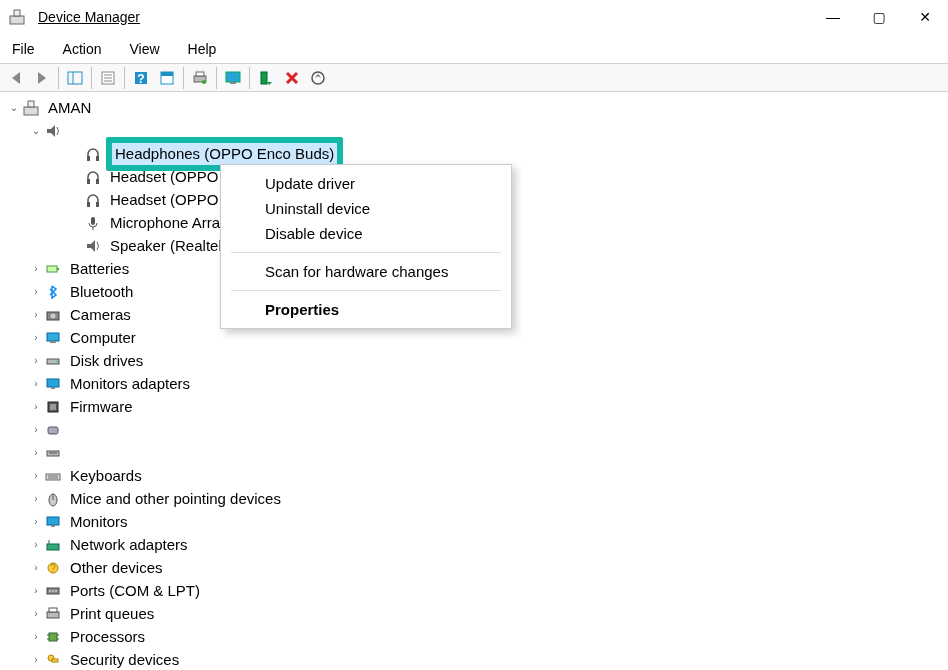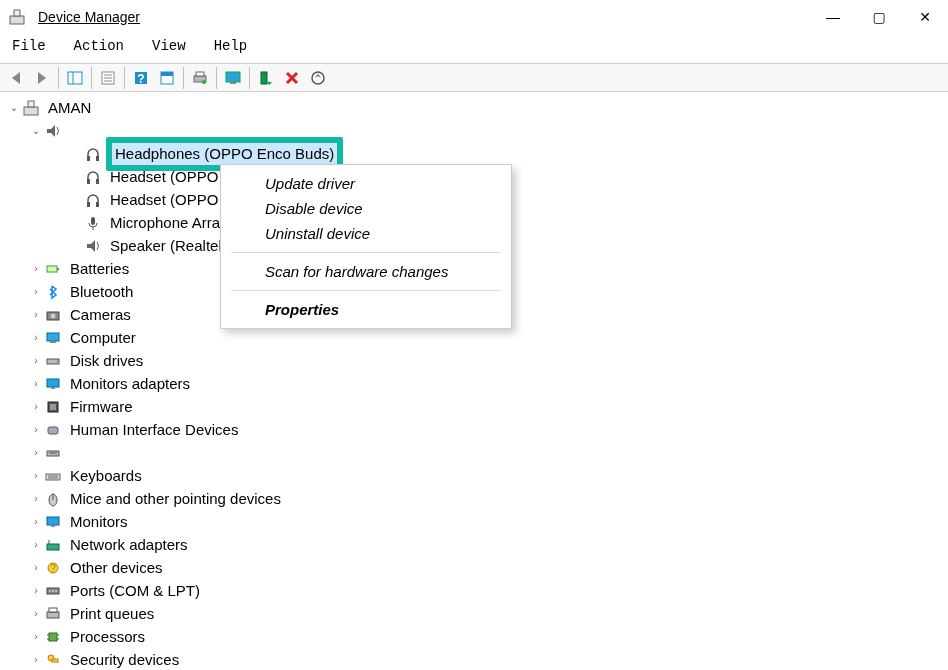--- a/index.html
+++ b/index.html
@@ -26,26 +26,25 @@
   .titlebar-title { font-size: 14px; }
   .win-controls { display: flex; }
   .win-btn {
     width: 46px; height: 34px;
     display: flex; align-items: center; justify-content: center;
     font-size: 14px;
   }
   .menubar {
     height: 30px;
     display: flex;
-    align-items: flex-start;
+    align-items: center;
     padding-left: 8px;
     gap: 20px;
     border-bottom: 1px solid #d0d0d0;
     font-size: 14px;
-    font-family: Liberation Mono, monospace;
   }
   .menu-item { padding: 4px 4px; }
   .toolbar {
     height: 28px;
     display: flex;
     align-items: center;
     padding: 2px 4px;
     gap: 2px;
     border-bottom: 1px solid #d0d0d0;
     background: #f8f8f8;
@@ -94,21 +93,20 @@
     left: 220px; top: 164px;
     width: 292px;
     background:#fff;
     border:1px solid #ccc;
     box-shadow: 4px 4px 8px rgba(0,0,0,.2);
     padding: 6px 0;
     font-size:15px;
   }
   .ctx-item {
     padding: 4px 44px;
-    font-style: italic;
   }
   .ctx-sep {
     height:1px; background:#dcdcdc;
     margin:6px 10px;
   }
   .bold { font-weight:700; }
   svg { display:block; }
 </style>
 </head>
 <body>
@@ -367,21 +365,20 @@
         </span>
         <span class="label">Firmware</span>
       </div>
       <div class="node lvl1">
         <span class="exp">›</span>
         <span class="ico">
           <svg width="16" height="16">
             <rect x="3" y="5" width="10" height="7" rx="2" fill="#aab" stroke="#556"></rect>
           </svg>
         </span>
-        <span class="label">Human Interface Devices</span>
       </div>
       <div class="node lvl1">
         <span class="exp">›</span>
         <span class="ico">
           <svg width="16" height="16">
             <rect x="2" y="6" width="12" height="5" fill="#bbb" stroke="#555"></rect>
             <line x1="4" y1="8" x2="12" y2="8" stroke="#555"></line>
           </svg>
         </span>
       </div>
@@ -480,19 +477,19 @@
           </svg>
         </span>
         <span class="label">Security devices</span>
       </div>
     </div>
 
 </div>
 
 <div class="ctxmenu">
   <div class="ctx-item">Update driver</div>
+  <div class="ctx-item">Uninstall device</div>
   <div class="ctx-item">Disable device</div>
-  <div class="ctx-item">Uninstall device</div>
   <div class="ctx-sep"></div>
   <div class="ctx-item">Scan for hardware changes</div>
   <div class="ctx-sep"></div>
   <div class="ctx-item bold">Properties</div>
 </div>
 
 </body></html>

